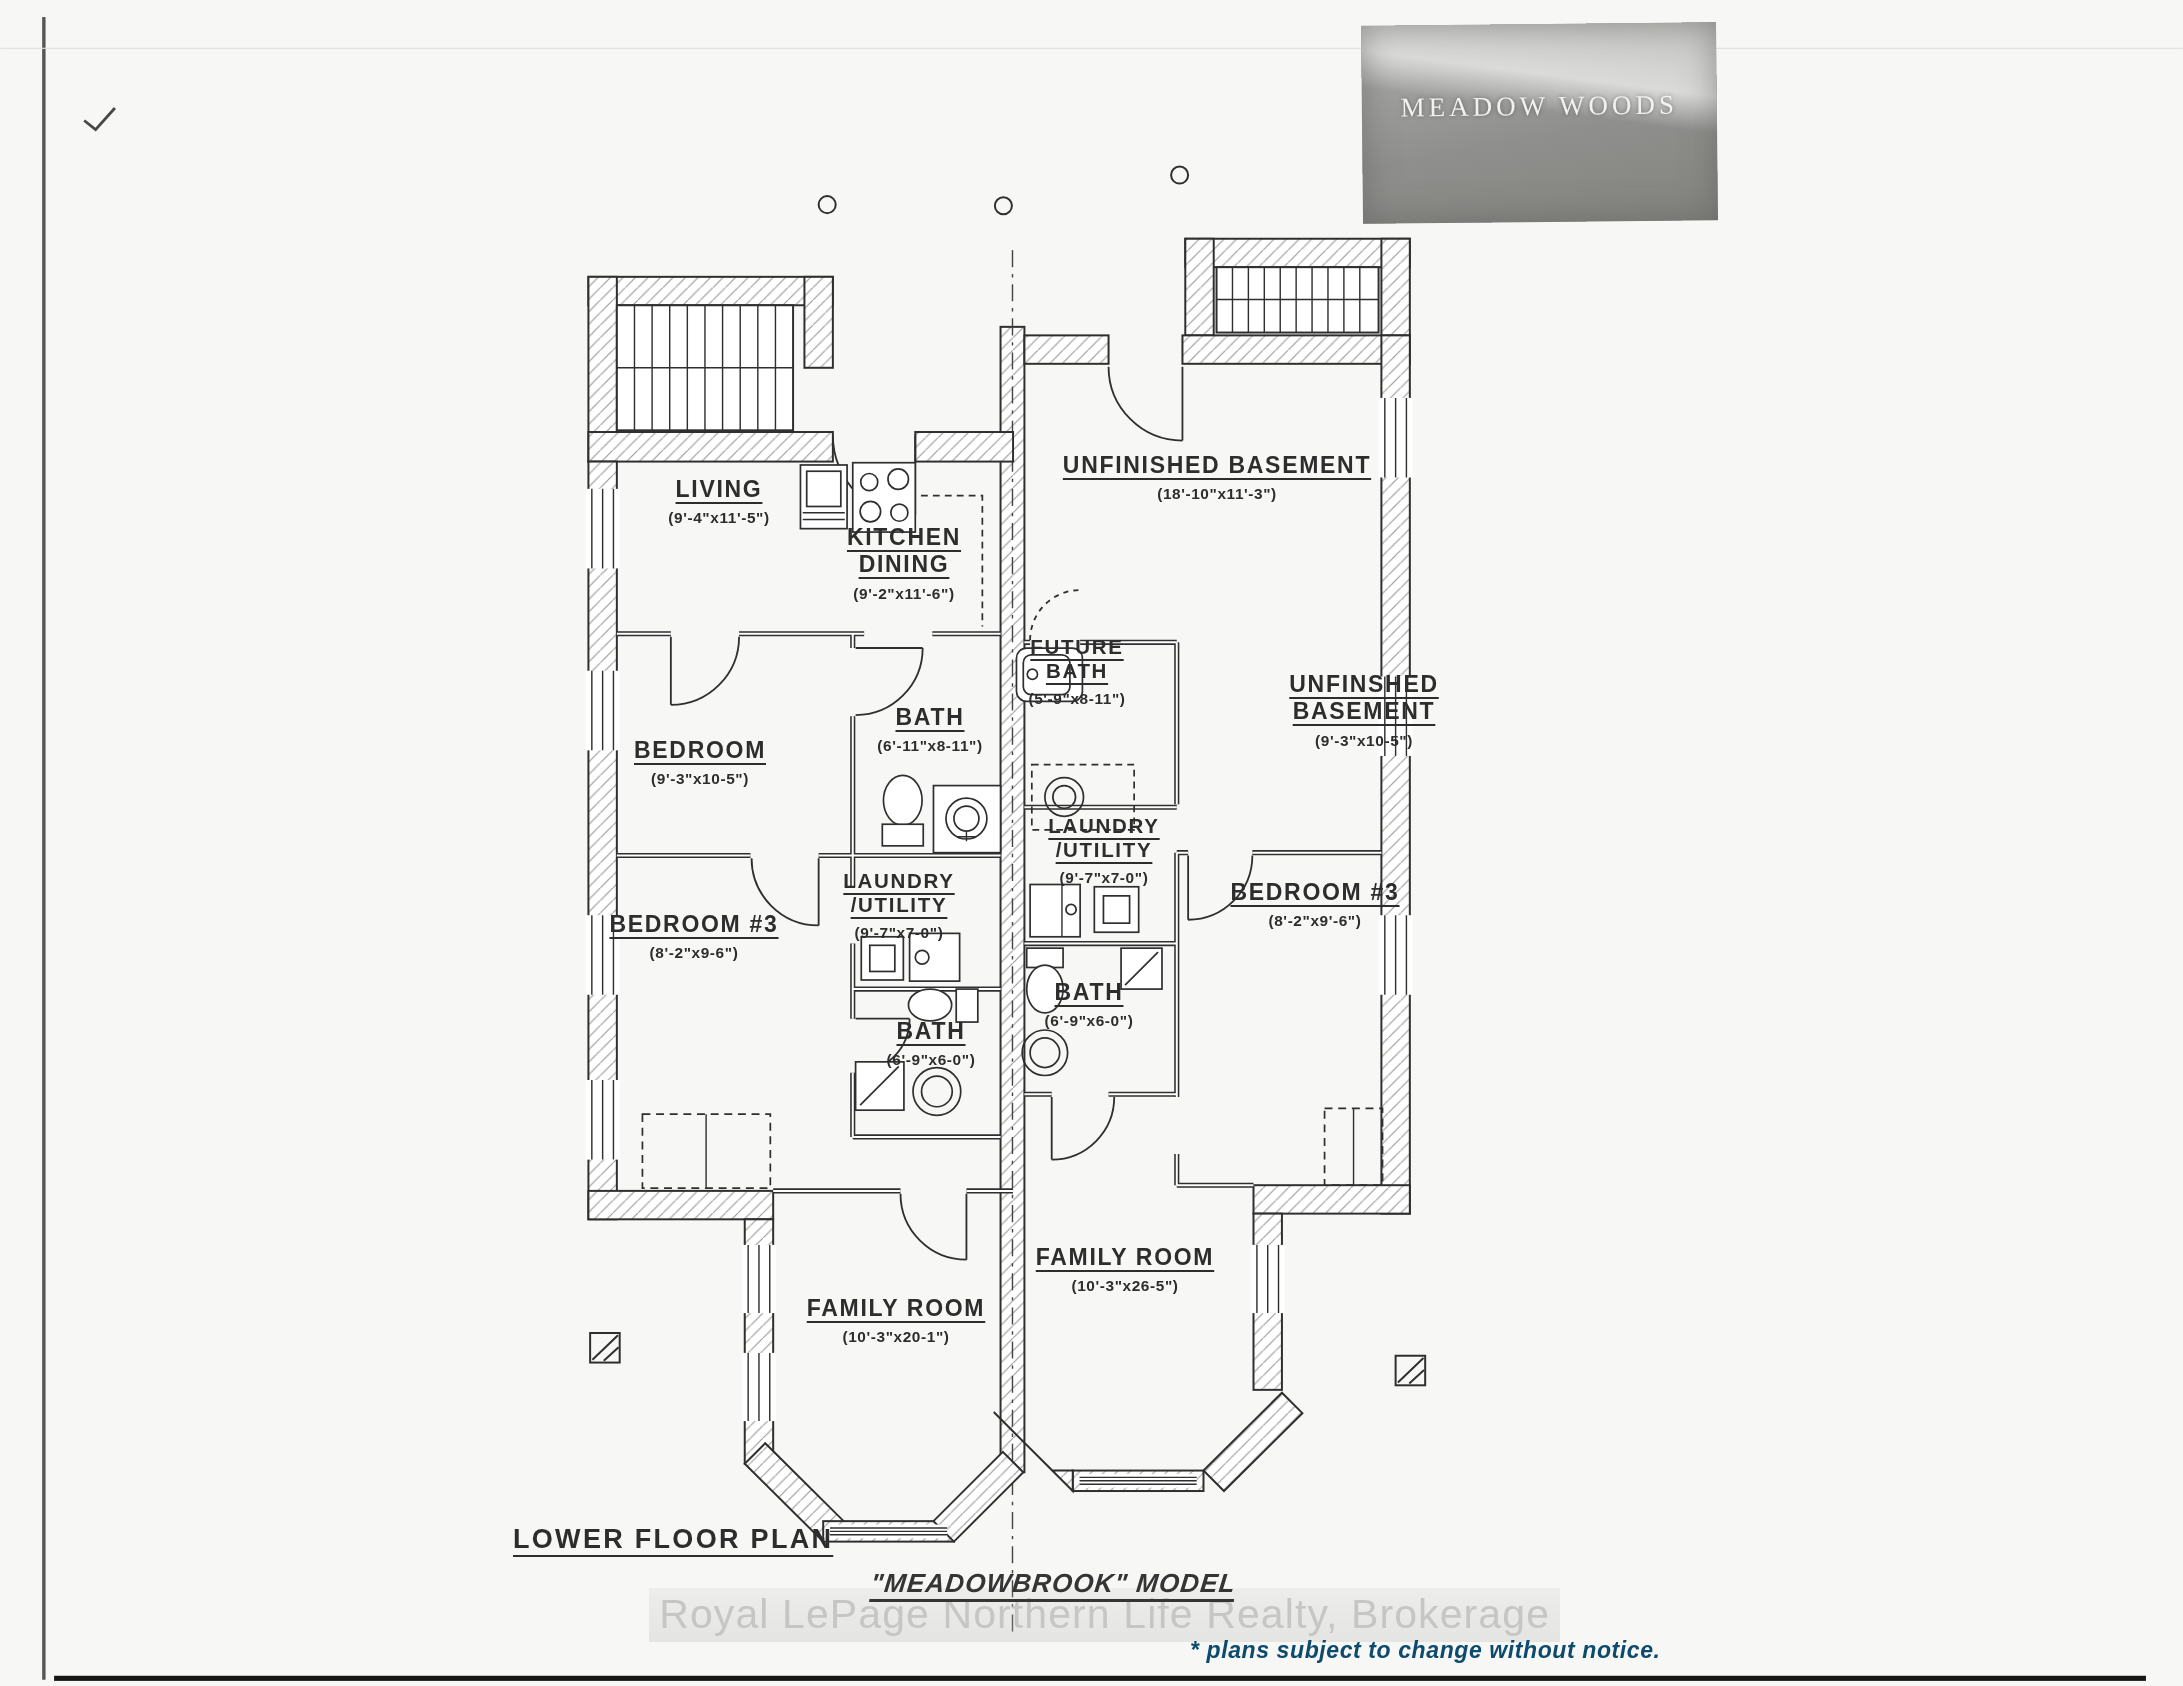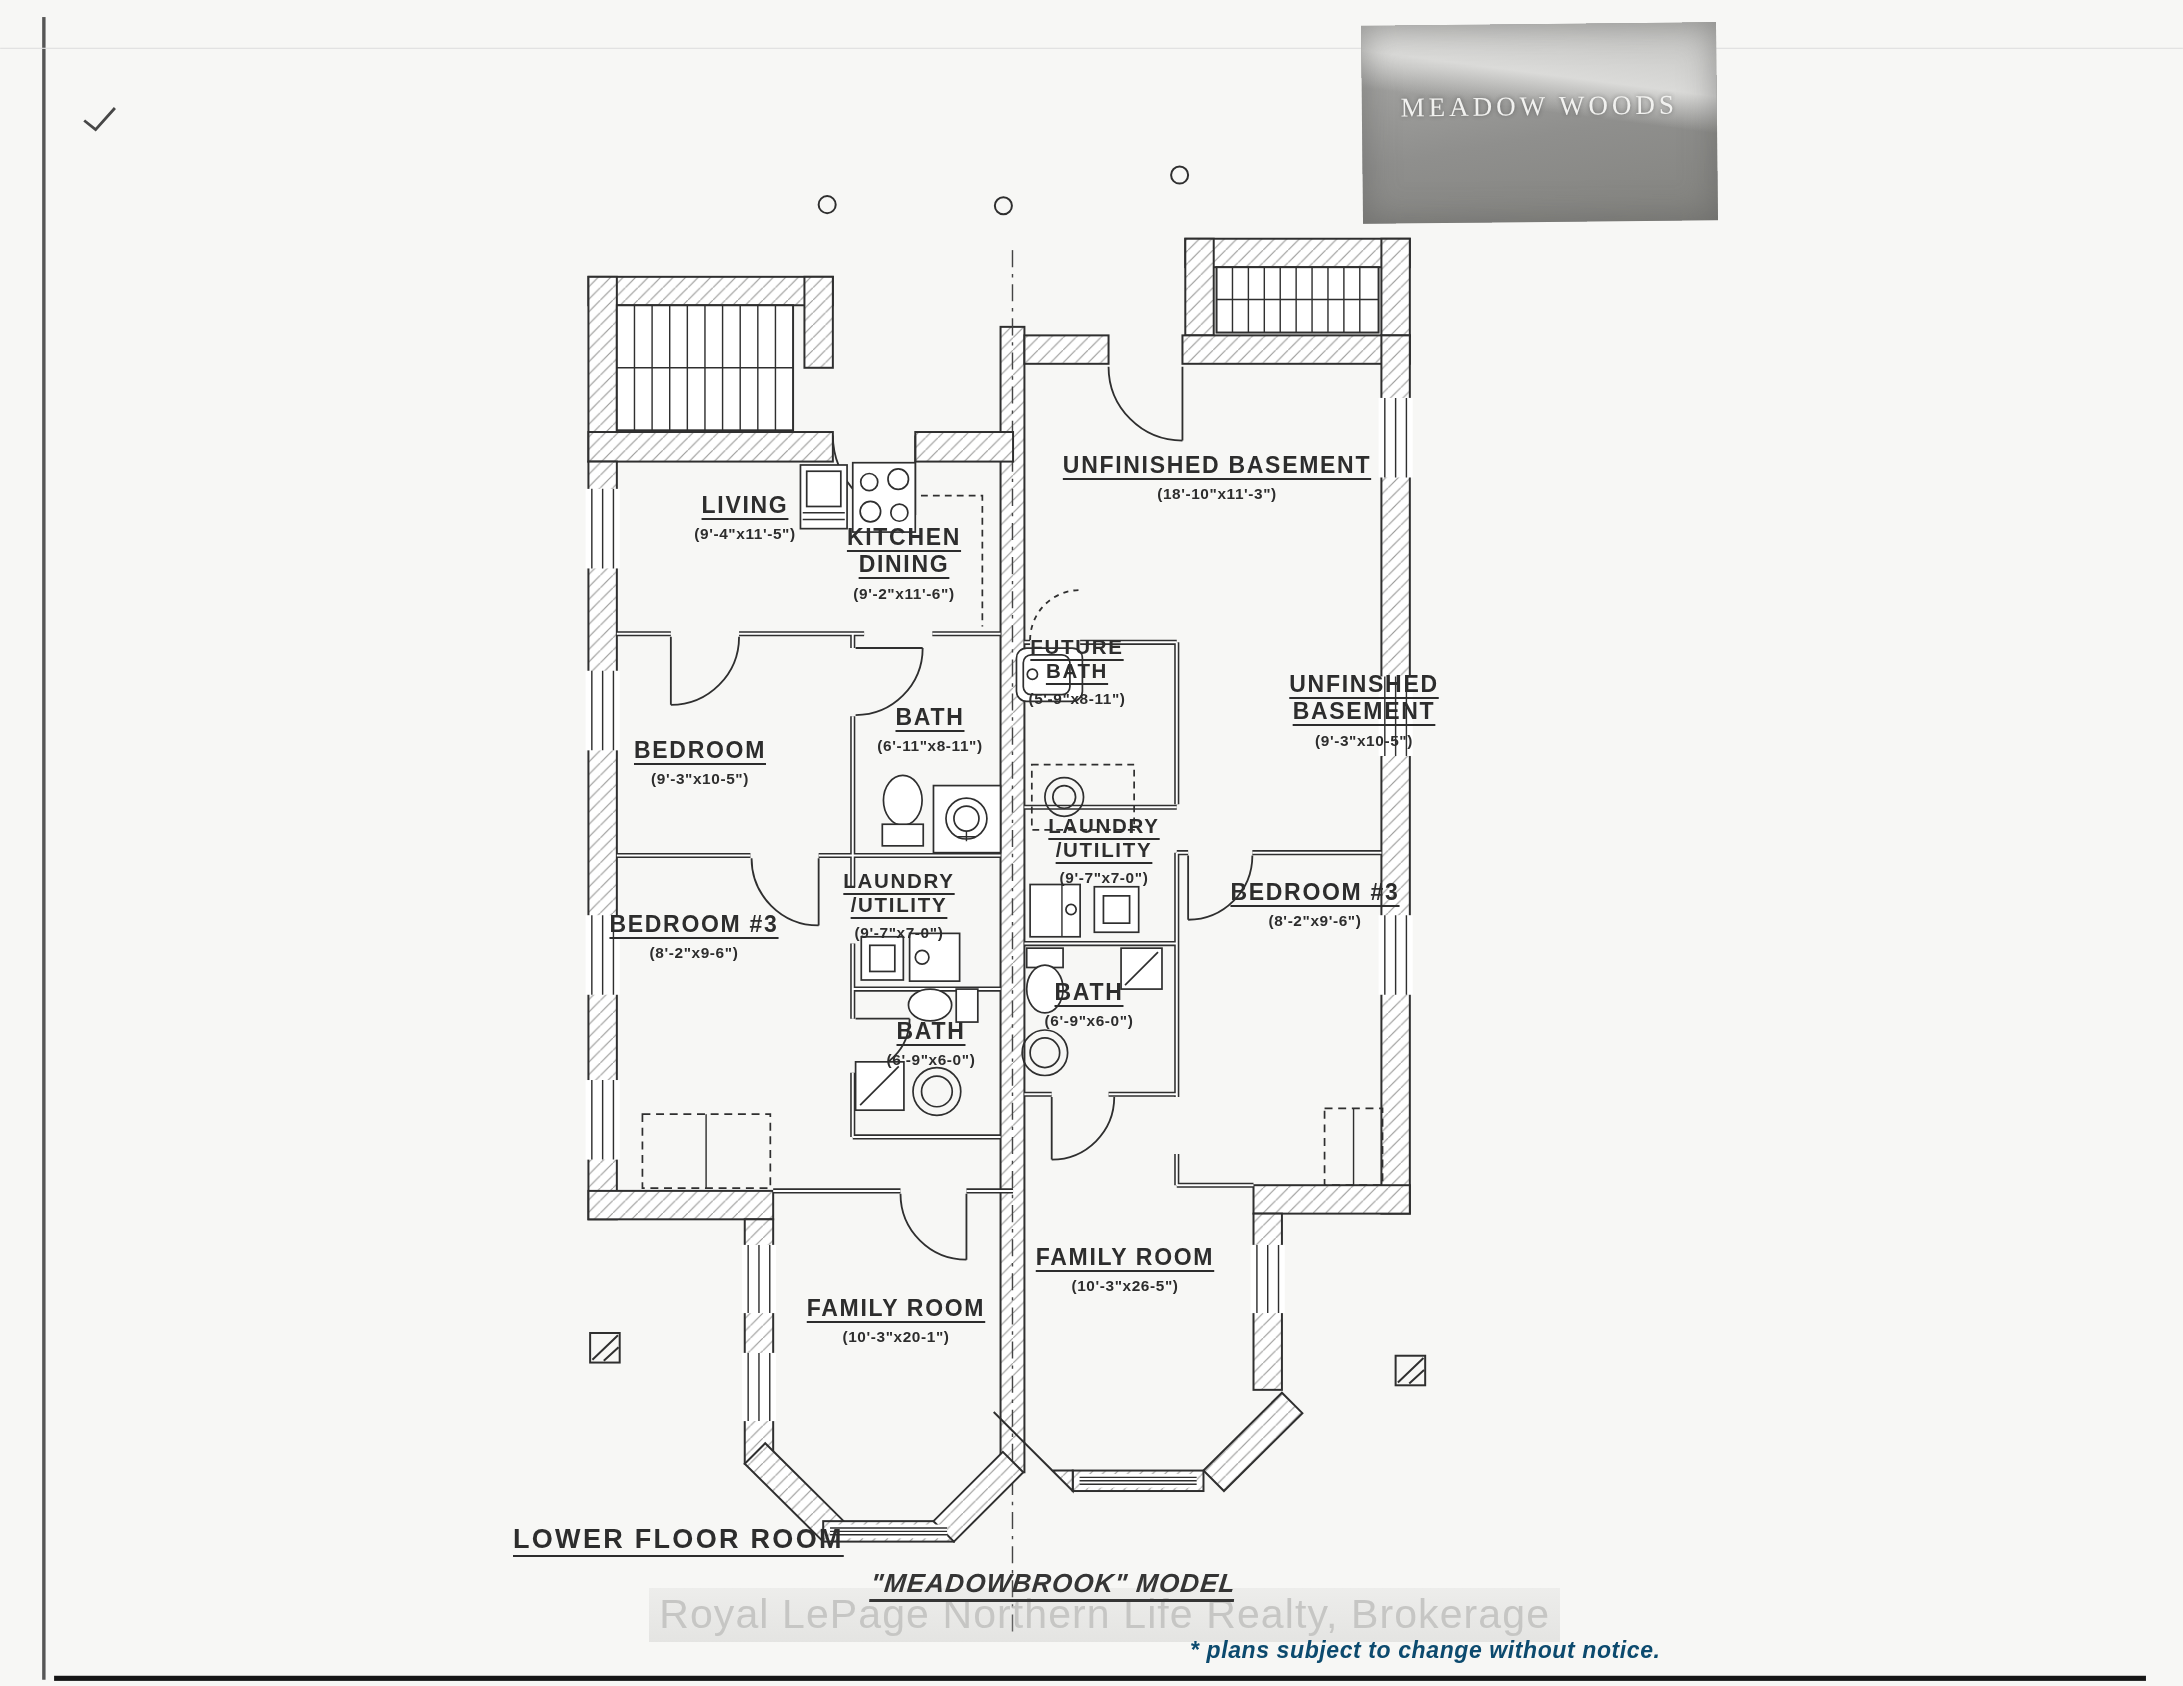--- a/index.html
+++ b/index.html
@@ -290,21 +290,21 @@
         <rect x="2455" y="2385" width="52" height="52"></rect>
         <path d="M2459,2432 L2504,2389 M2479,2434 L2505,2410"></path>
       </g>
     </g>
   </svg>
 
   <div class="logo">
     <div class="logo-title">MEADOW WOODS</div>
   </div>
 
-  <div class="rlabel" style="left:719px; top:492px;margin-left:26px;">
+  <div class="rlabel" style="left:719px; top:476px;">
     <div class="nm">LIVING</div>
     <div class="dims">(9'-4"x11'-5")</div>
   </div>
   <div class="rlabel" style="left:904px; top:500px;margin-top:24px;">
     <div class="nm">KITCHEN
 DINING</div>
     <div class="dims">(9'-2"x11'-6")</div>
   </div>
   <div class="rlabel" style="left:700px; top:737px;">
     <div class="nm">BEDROOM</div>
@@ -358,18 +358,18 @@
   <div class="rlabel" style="left:1089px; top:979px;">
     <div class="nm">BATH</div>
     <div class="dims">(6'-9"x6-0")</div>
   </div>
   <div class="rlabel" style="left:1125px; top:1244px;">
     <div class="nm">FAMILY ROOM</div>
     <div class="dims">(10'-3"x26-5")</div>
   </div>
 
   <div class="watermark">Royal LePage Northern Life Realty, Brokerage</div>
-  <div class="plan-title">LOWER FLOOR ROOM</div>
+  <div class="plan-title">LOWER FLOOR PLAN</div>
   <div class="model-title">"MEADOWBROOK" MODEL</div>
   <div class="disclaimer">* plans subject to change without notice.</div>
 
 </div>
 
 
 </body></html>

